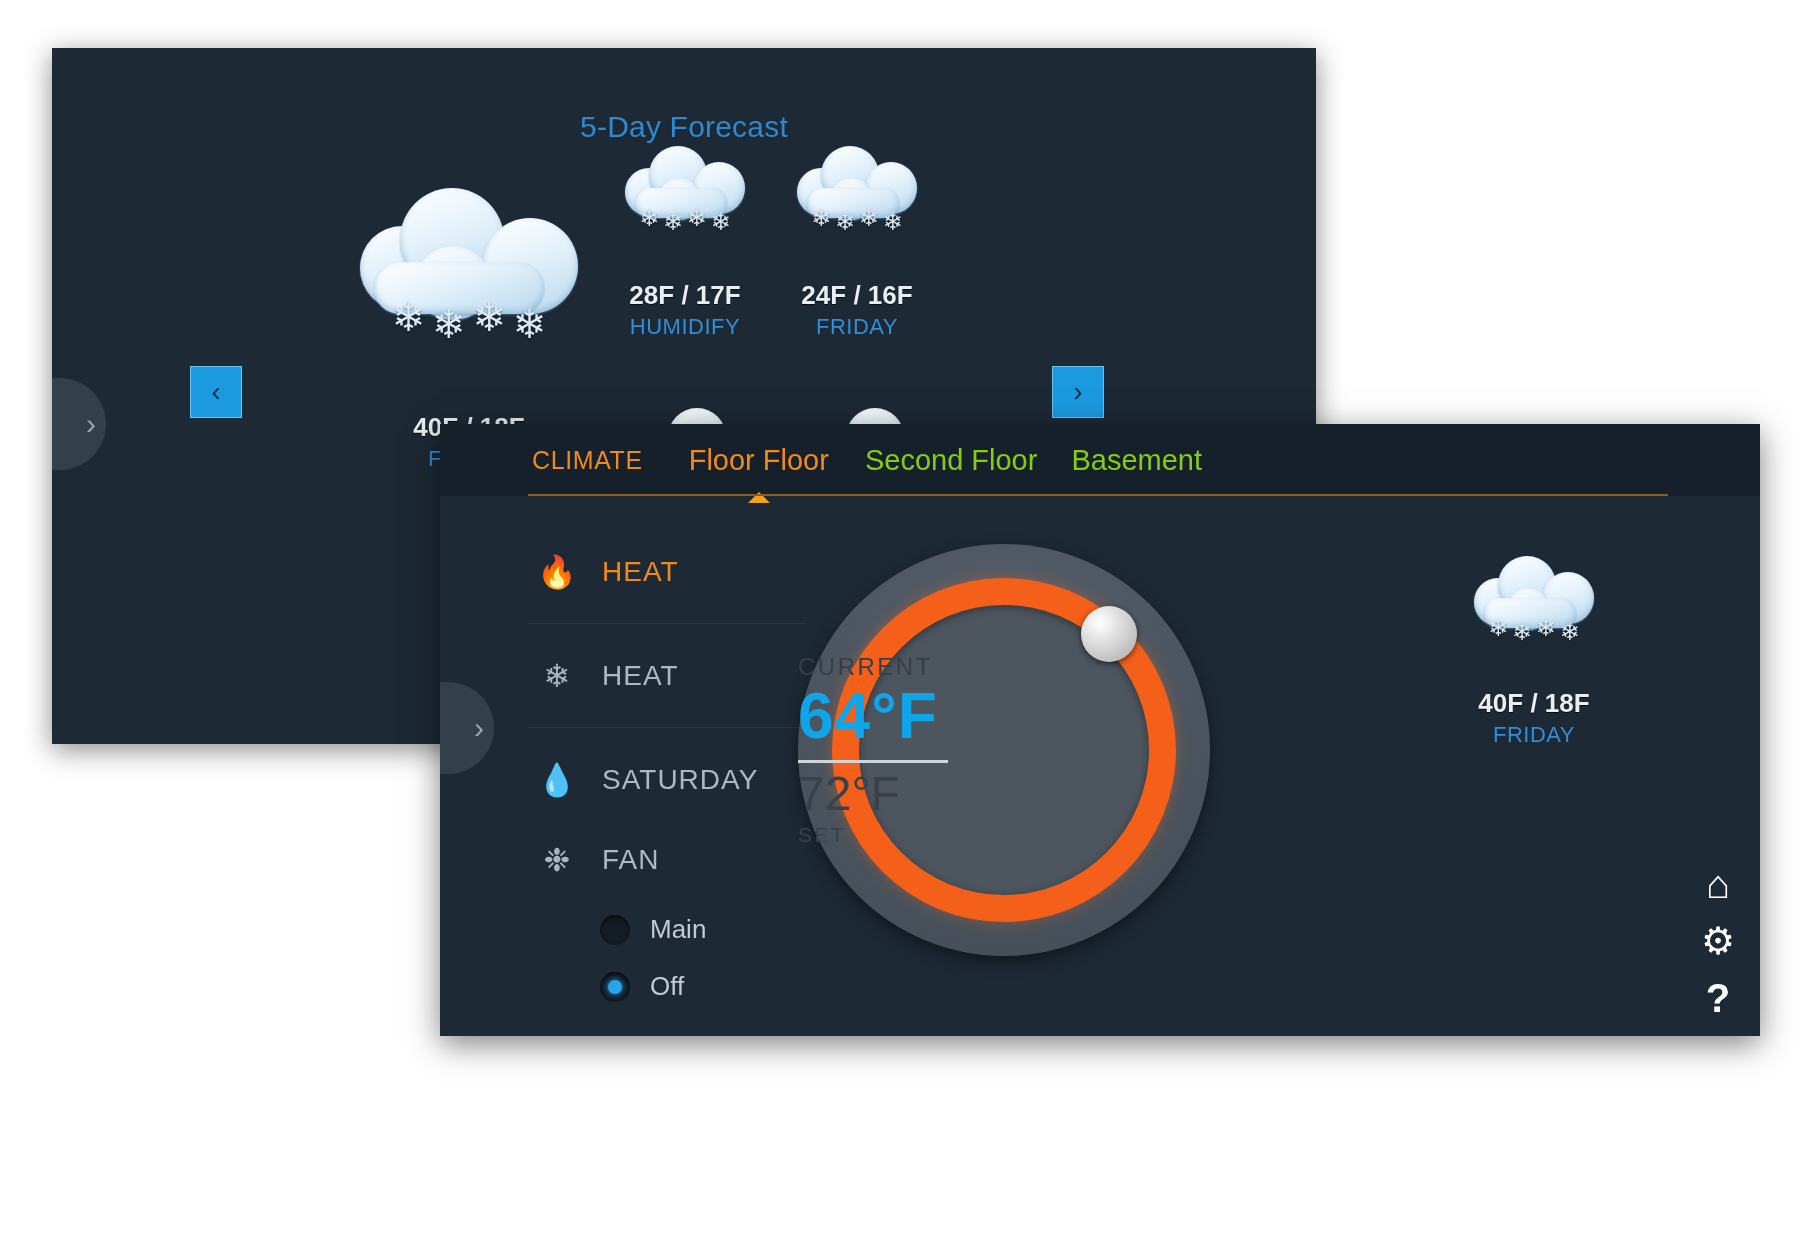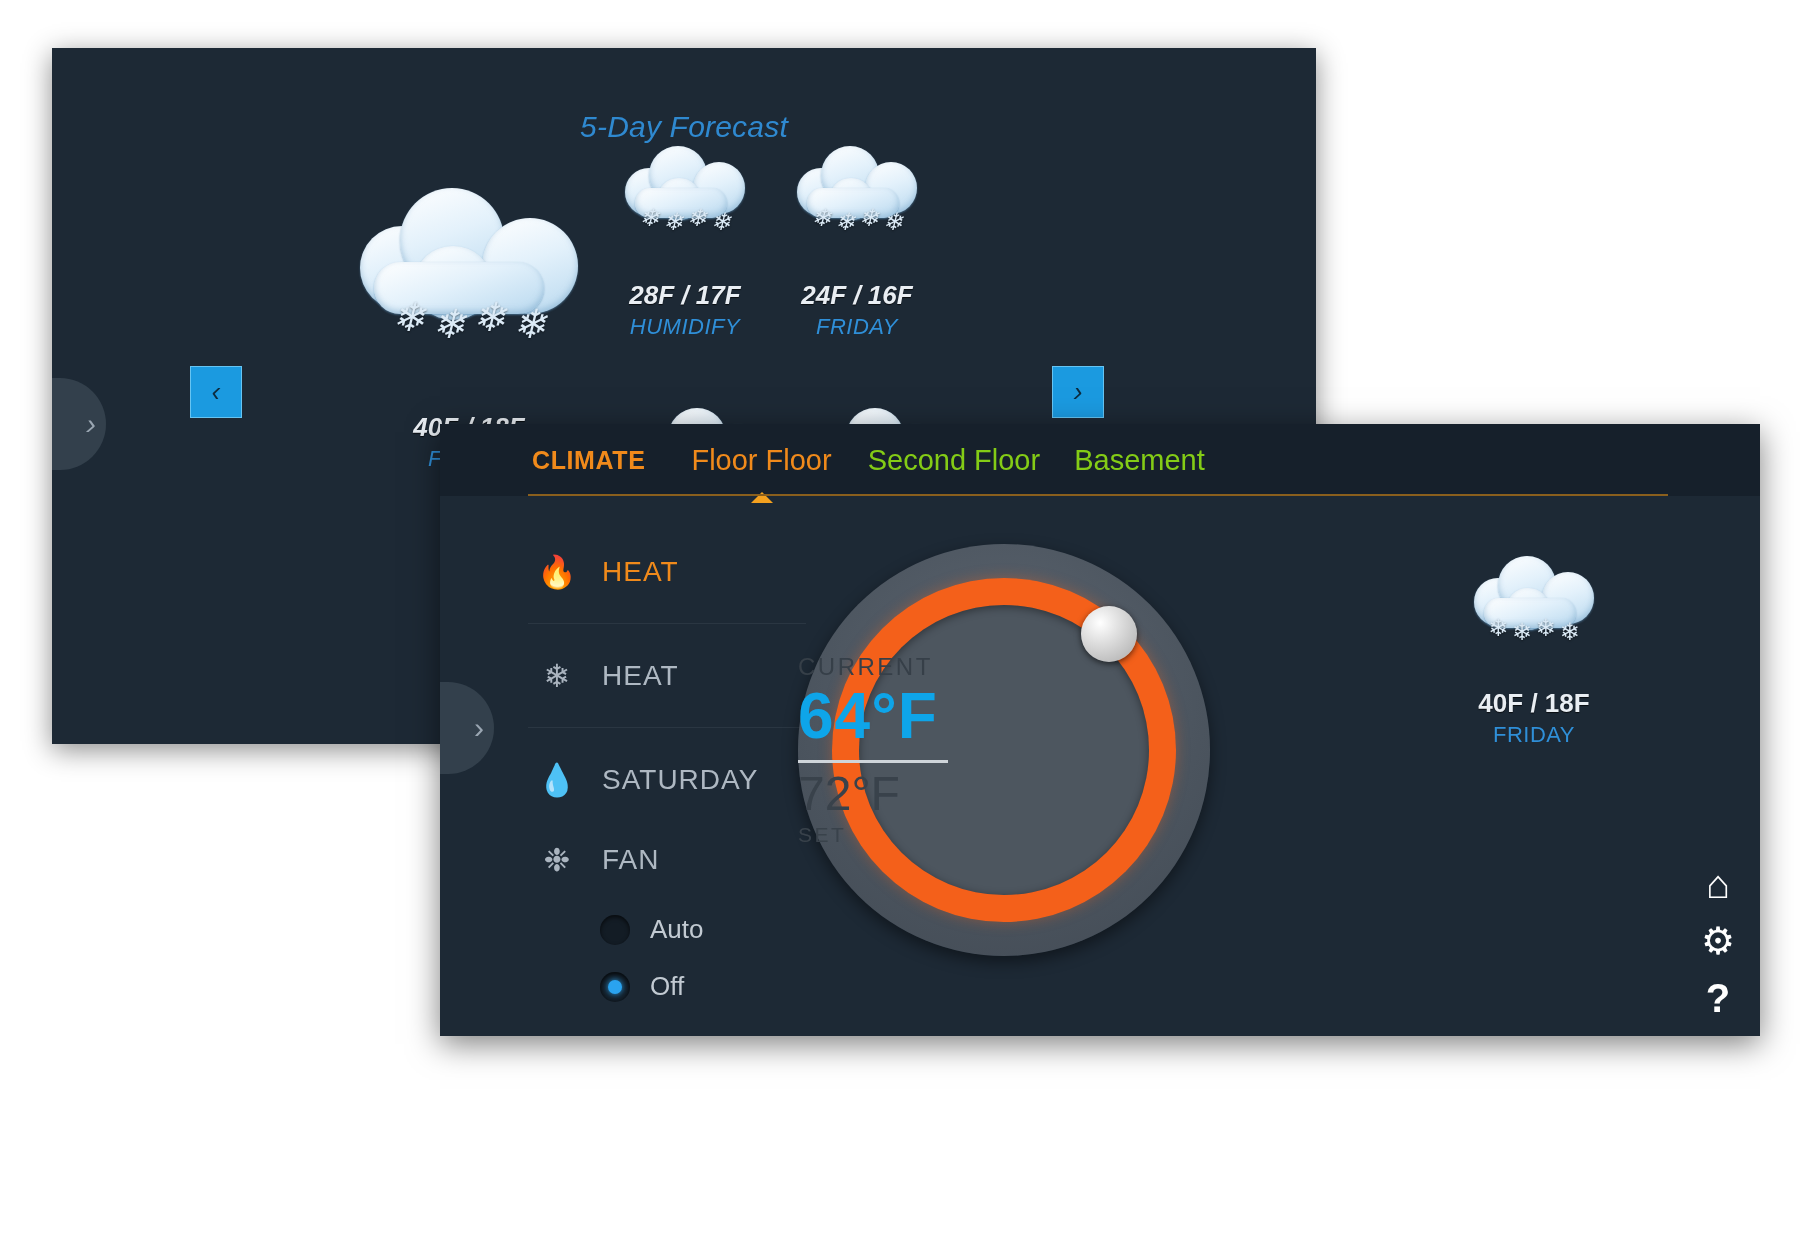--- a/index.html
+++ b/index.html
@@ -12,21 +12,20 @@
   #stage { position: relative; width: 1800px; height: 1236px; background:#fff; }
 
   
   #forecast-window {
     position: absolute;
     left: 52px; top: 48px;
     width: 1264px; height: 696px;
     background: #1d2935;
     box-shadow: 0 6px 26px rgba(0,0,0,.45);
     overflow: hidden;
-    font-style: italic;
   }
   #forecast-title {
     position: absolute; left: 0; top: 62px; width: 100%;
     text-align: center;
     color: #2f89d0;
     font-size: 30px;
     letter-spacing: .2px;
   }
 
   .side-tab {
@@ -100,21 +99,21 @@
   }
   #tabbar .tab-underline {
     position: absolute; left: 88px; bottom: 0; width: 1140px; height: 2px;
     background: #8a5f1d;
   }
   .tab {
     font-size: 29px; color: #84cc16; position: relative;
     padding: 0 0 0 0; cursor: pointer; white-space: nowrap;
   }
   .tab.section {
-    color: #f08a1b; font-weight: bold; font-size: 25px; letter-spacing: .6px;
+    color: #f08a1b; font-weight: normal; font-size: 25px; letter-spacing: .6px;
   }
   .tab.active { color: #f08a1b; }
   .tab.active::after {
     content: ""; position: absolute;
     left: 50%; transform: translateX(-50%);
     bottom: -26px;
     border-left: 11px solid transparent;
     border-right: 11px solid transparent;
     border-bottom: 11px solid #f4a11f;
   }
@@ -359,21 +358,21 @@
       </div>
     </div>
 
     <div id="fan-block">
       <div id="fan-head">
         <span class="mode-ico">❉</span>
         <span class="mode-label">FAN</span>
       </div>
       <div class="radio-row">
         <span class="radio"></span>
-        <span class="radio-label">Auto</span>
+        <span class="radio-label">Main</span>
       </div>
       <div class="radio-row">
         <span class="radio on"></span>
         <span class="radio-label">Off</span>
       </div>
     </div>
 
     <div id="dial-wrap">
       <div id="dial-outer"></div>
       <div id="dial-ring"></div>

